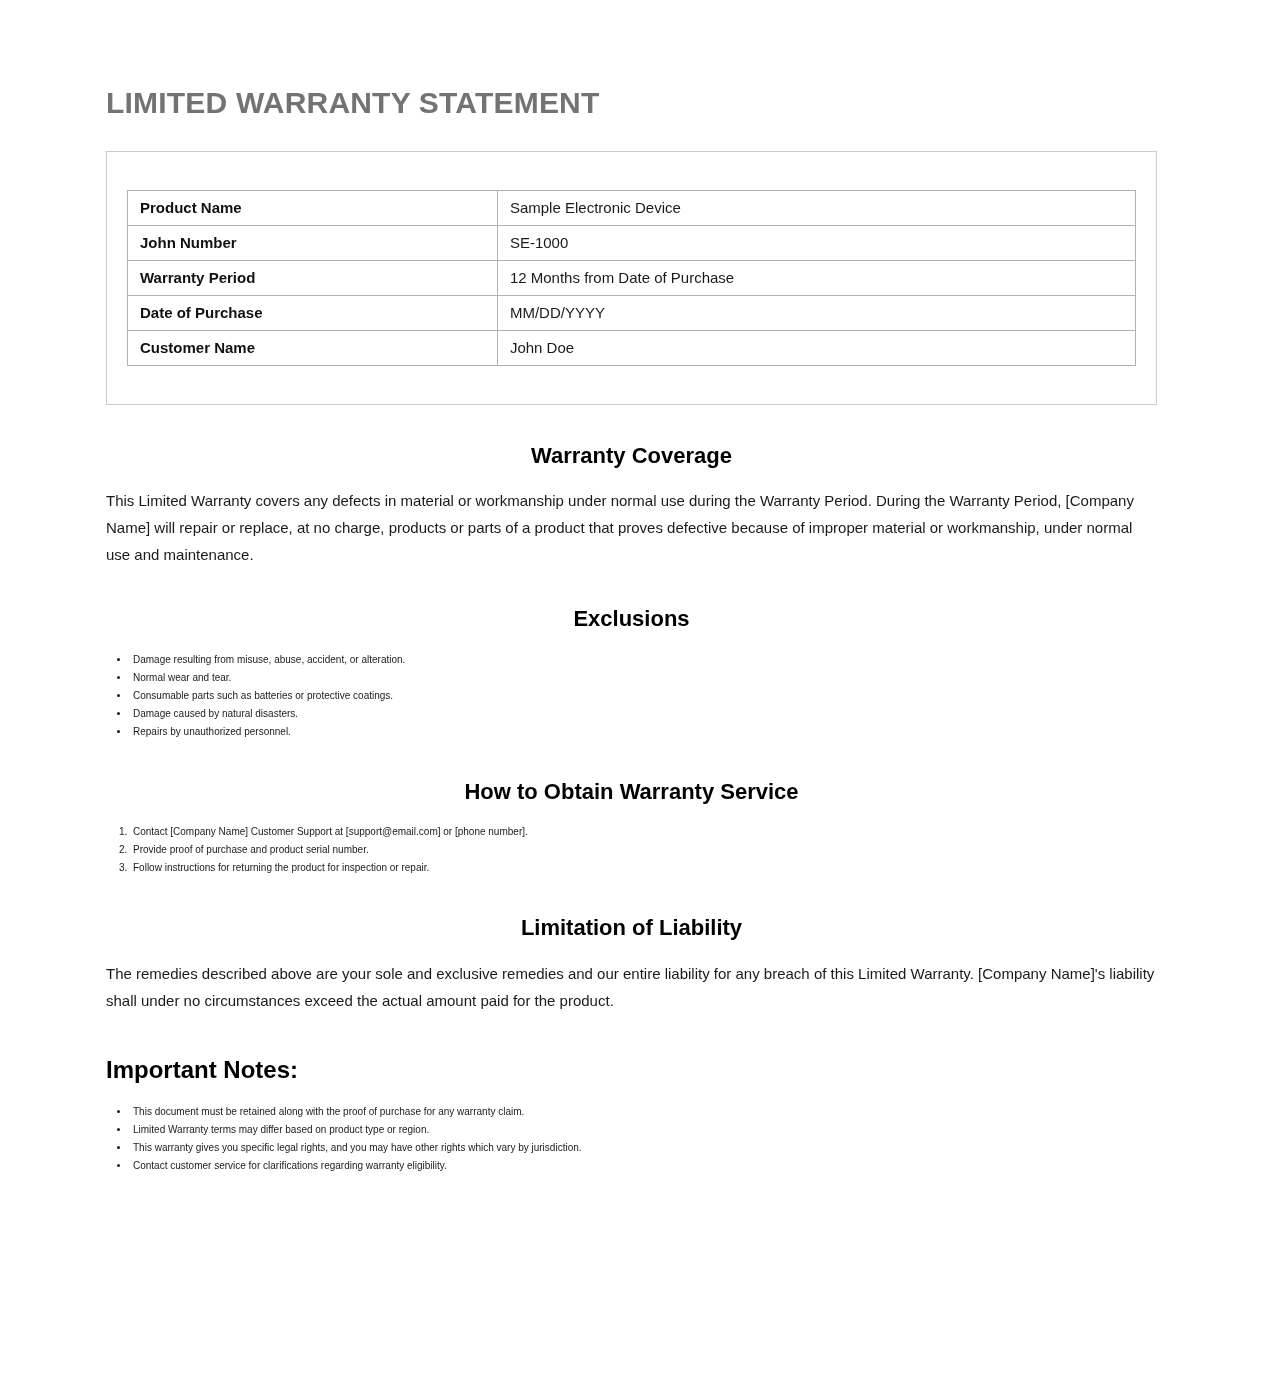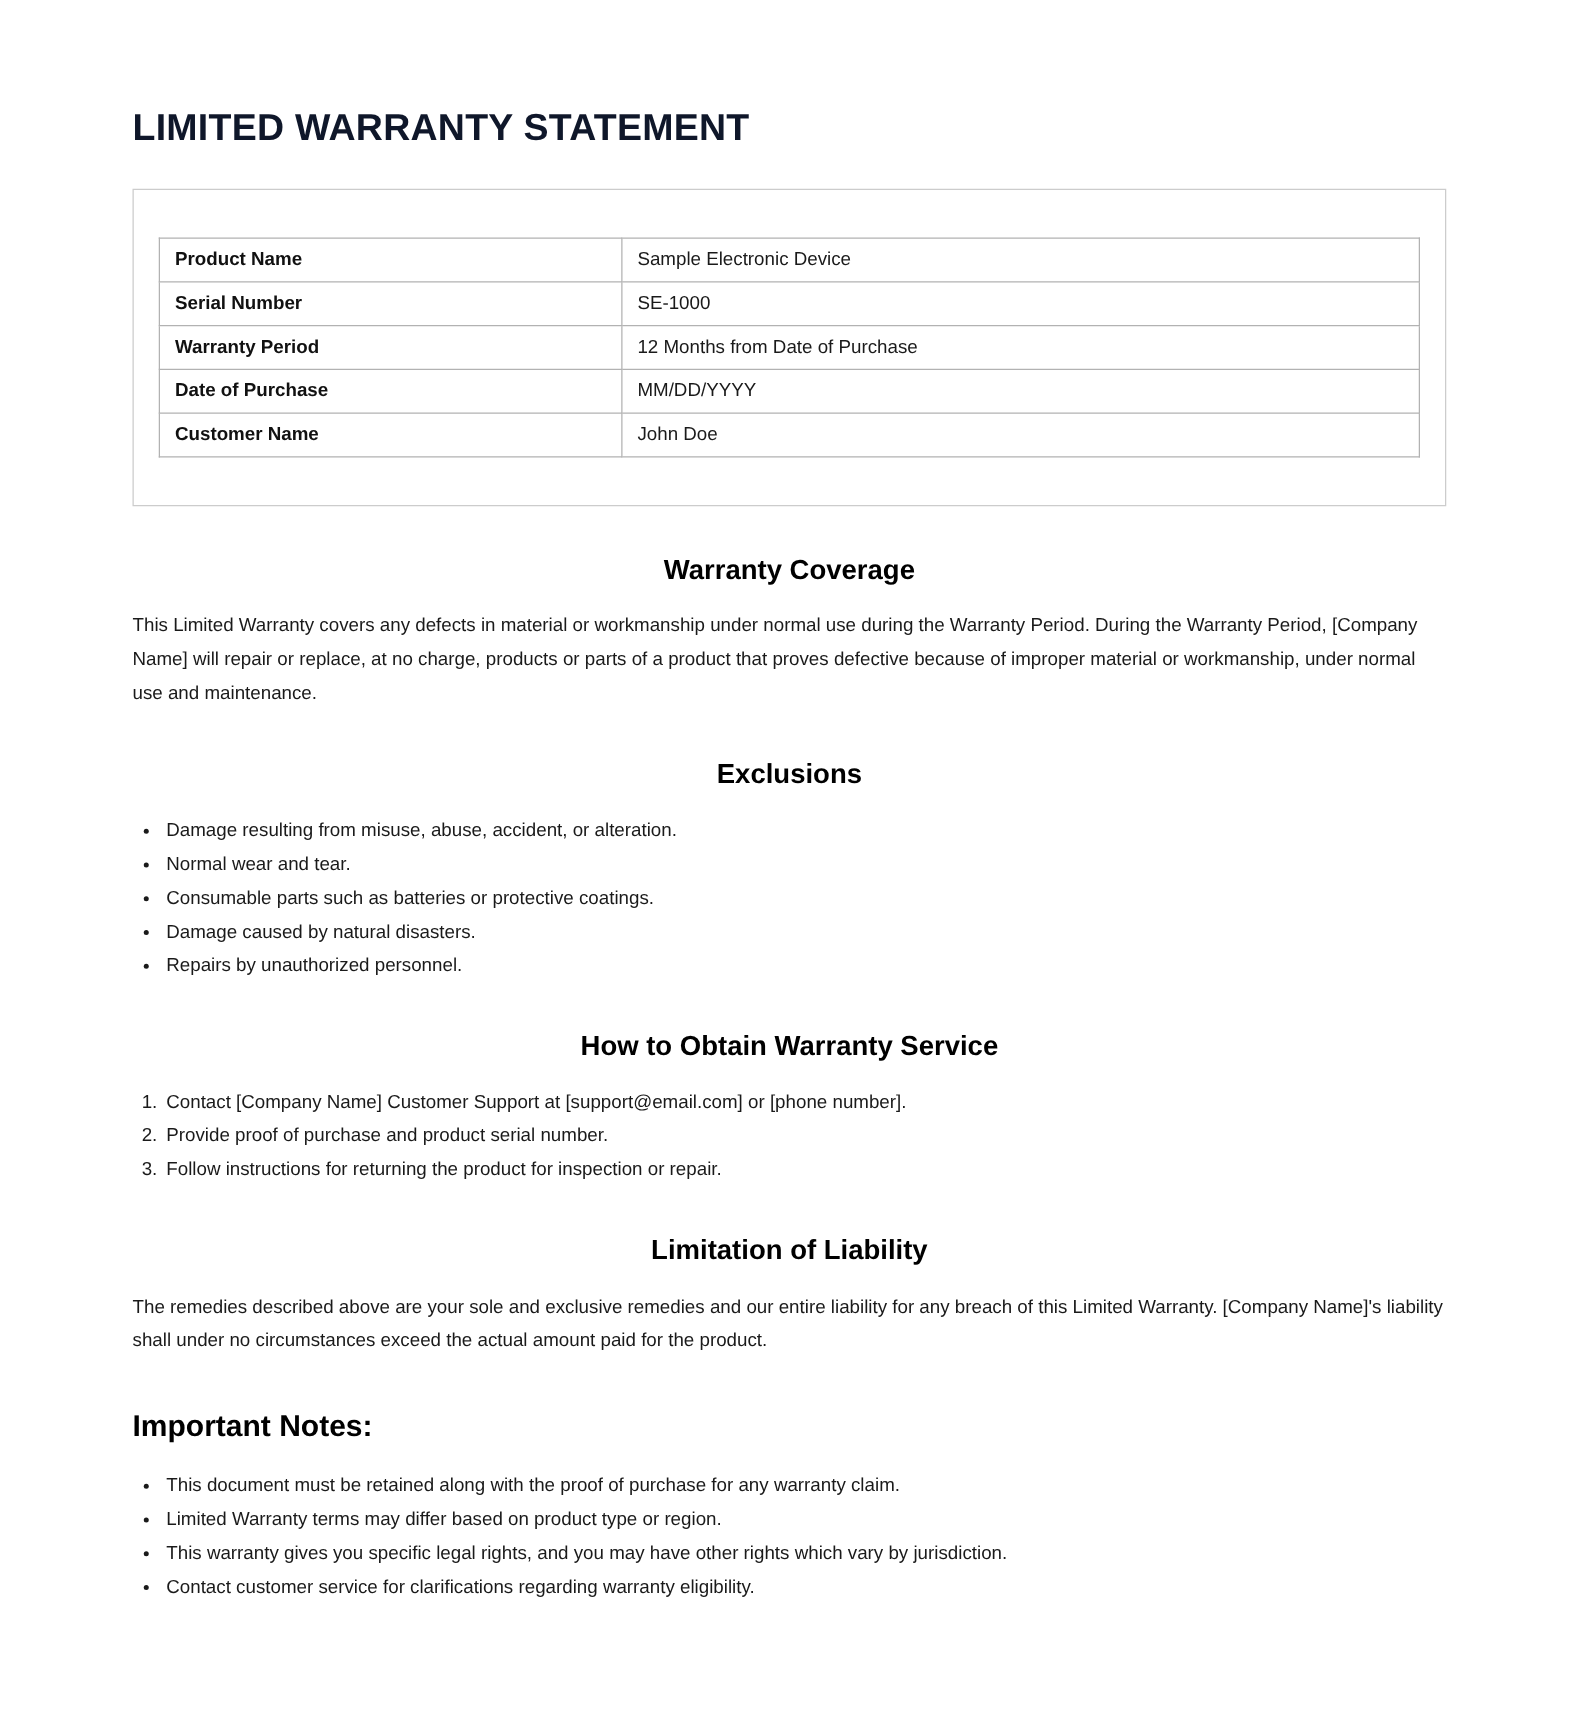--- a/index.html
+++ b/index.html
@@ -11,21 +11,21 @@
   body { width: 1263px; min-height: 1386px; }
   .page {
     width: 1051px;
     margin: 0 auto;
     padding-bottom: 110px;
   }
   h1.doc-title {
     font-size: 30px;
     line-height: 1.15;
     font-weight: bold;
-    color: #0f172a;
+    color: #737373;
     margin: 86px 0 30px 0;
     letter-spacing: 0.2px;
   }
   .info-box {
     border: 1px solid #cccccc;
     padding: 20px;
     background: #ffffff;
   }
   table.info-table {
     width: 100%;
@@ -58,21 +58,21 @@
     margin: 40px 0 18px 0;
   }
   p.body-text {
     font-size: 15px;
     line-height: 1.8;
     margin: 0 0 16px 0;
   }
   ul.bullet-list, ol.numbered-list {
     margin: 0 0 16px 0;
     padding-left: 24px;
-    font-size: 15px;
+    font-size: 10px;
     line-height: 1.8;
   }
   ul.bullet-list li, ol.numbered-list li {
     padding-left: 3px;
   }
 </style>
 </head>
 <body>
 
 <div class="page">
@@ -80,21 +80,21 @@
   <h1 class="doc-title">LIMITED WARRANTY STATEMENT</h1>
 
   <div class="info-box">
     <table class="info-table">
       <tbody>
         <tr>
           <td class="cell-label">Product Name</td>
           <td class="cell-value">Sample Electronic Device</td>
         </tr>
         <tr>
-          <td class="cell-label">Serial Number</td>
+          <td class="cell-label">John Number</td>
           <td class="cell-value">SE-1000</td>
         </tr>
         <tr>
           <td class="cell-label">Warranty Period</td>
           <td class="cell-value">12 Months from Date of Purchase</td>
         </tr>
         <tr>
           <td class="cell-label">Date of Purchase</td>
           <td class="cell-value">MM/DD/YYYY</td>
         </tr>

